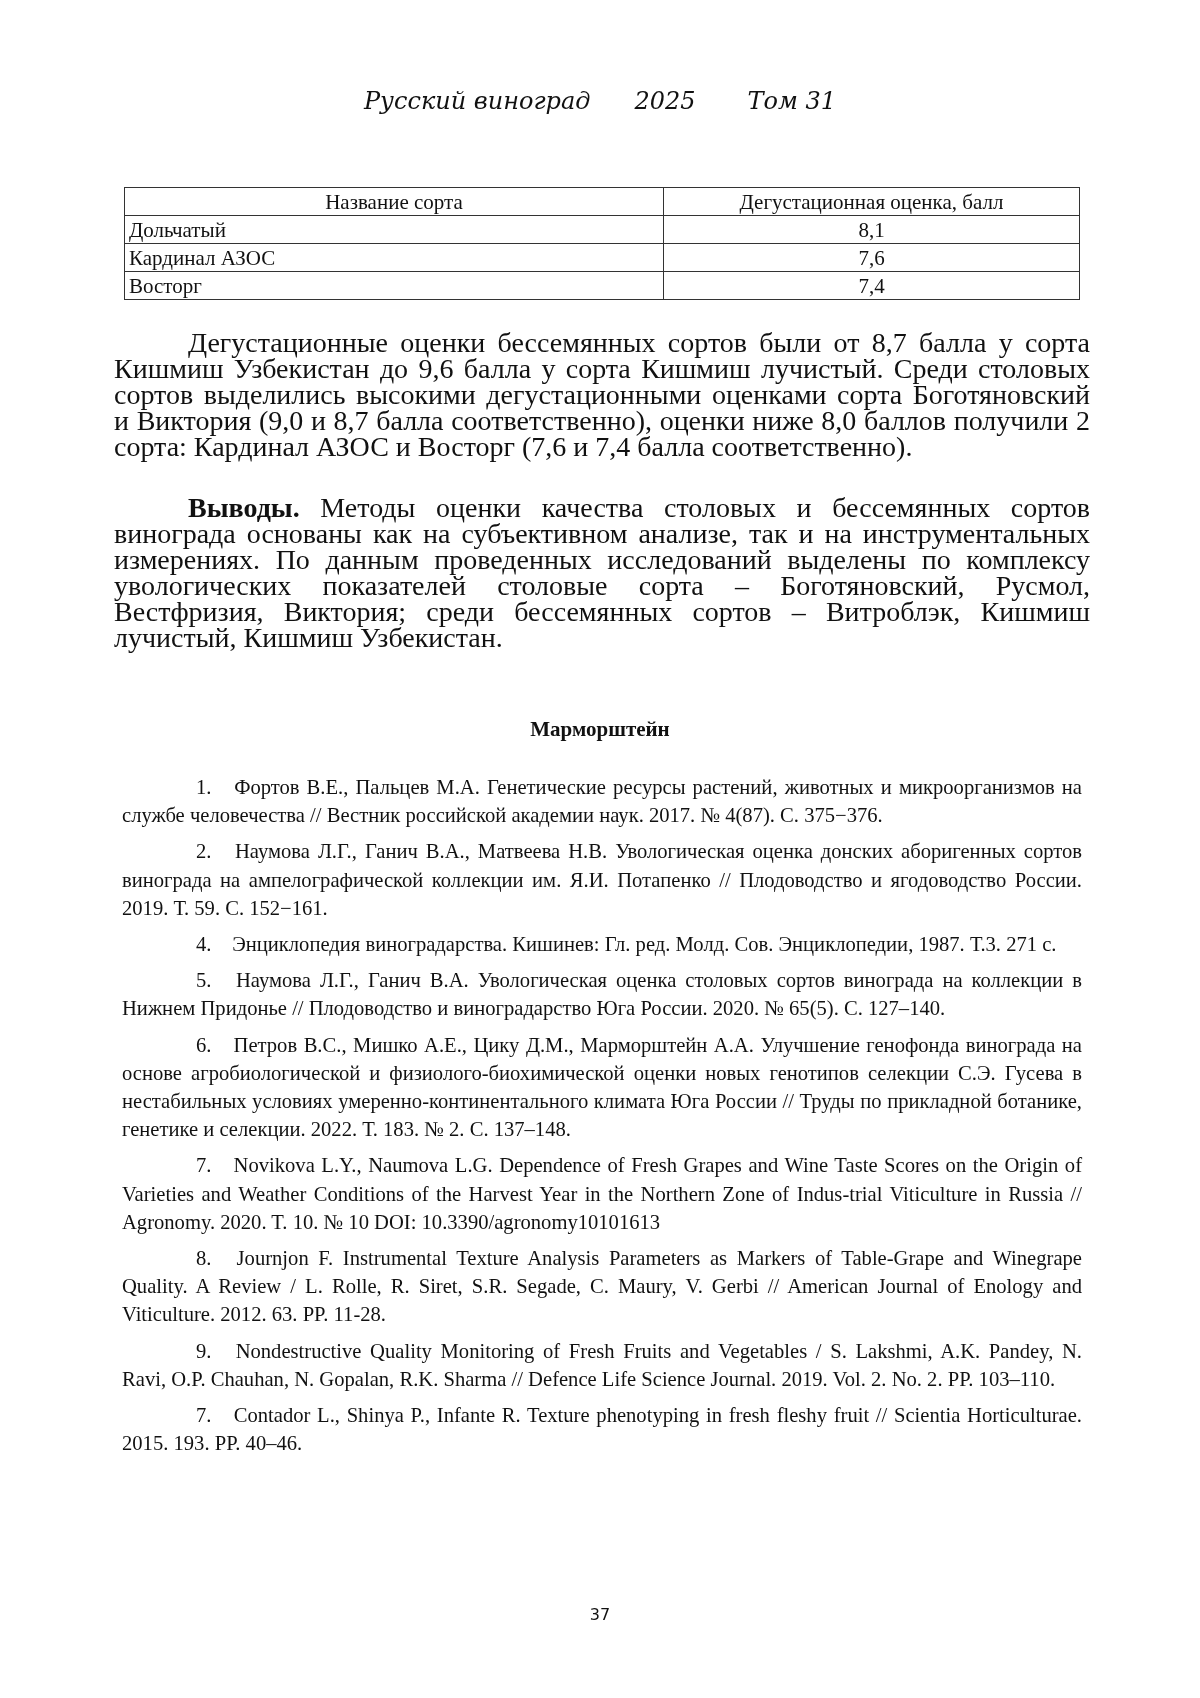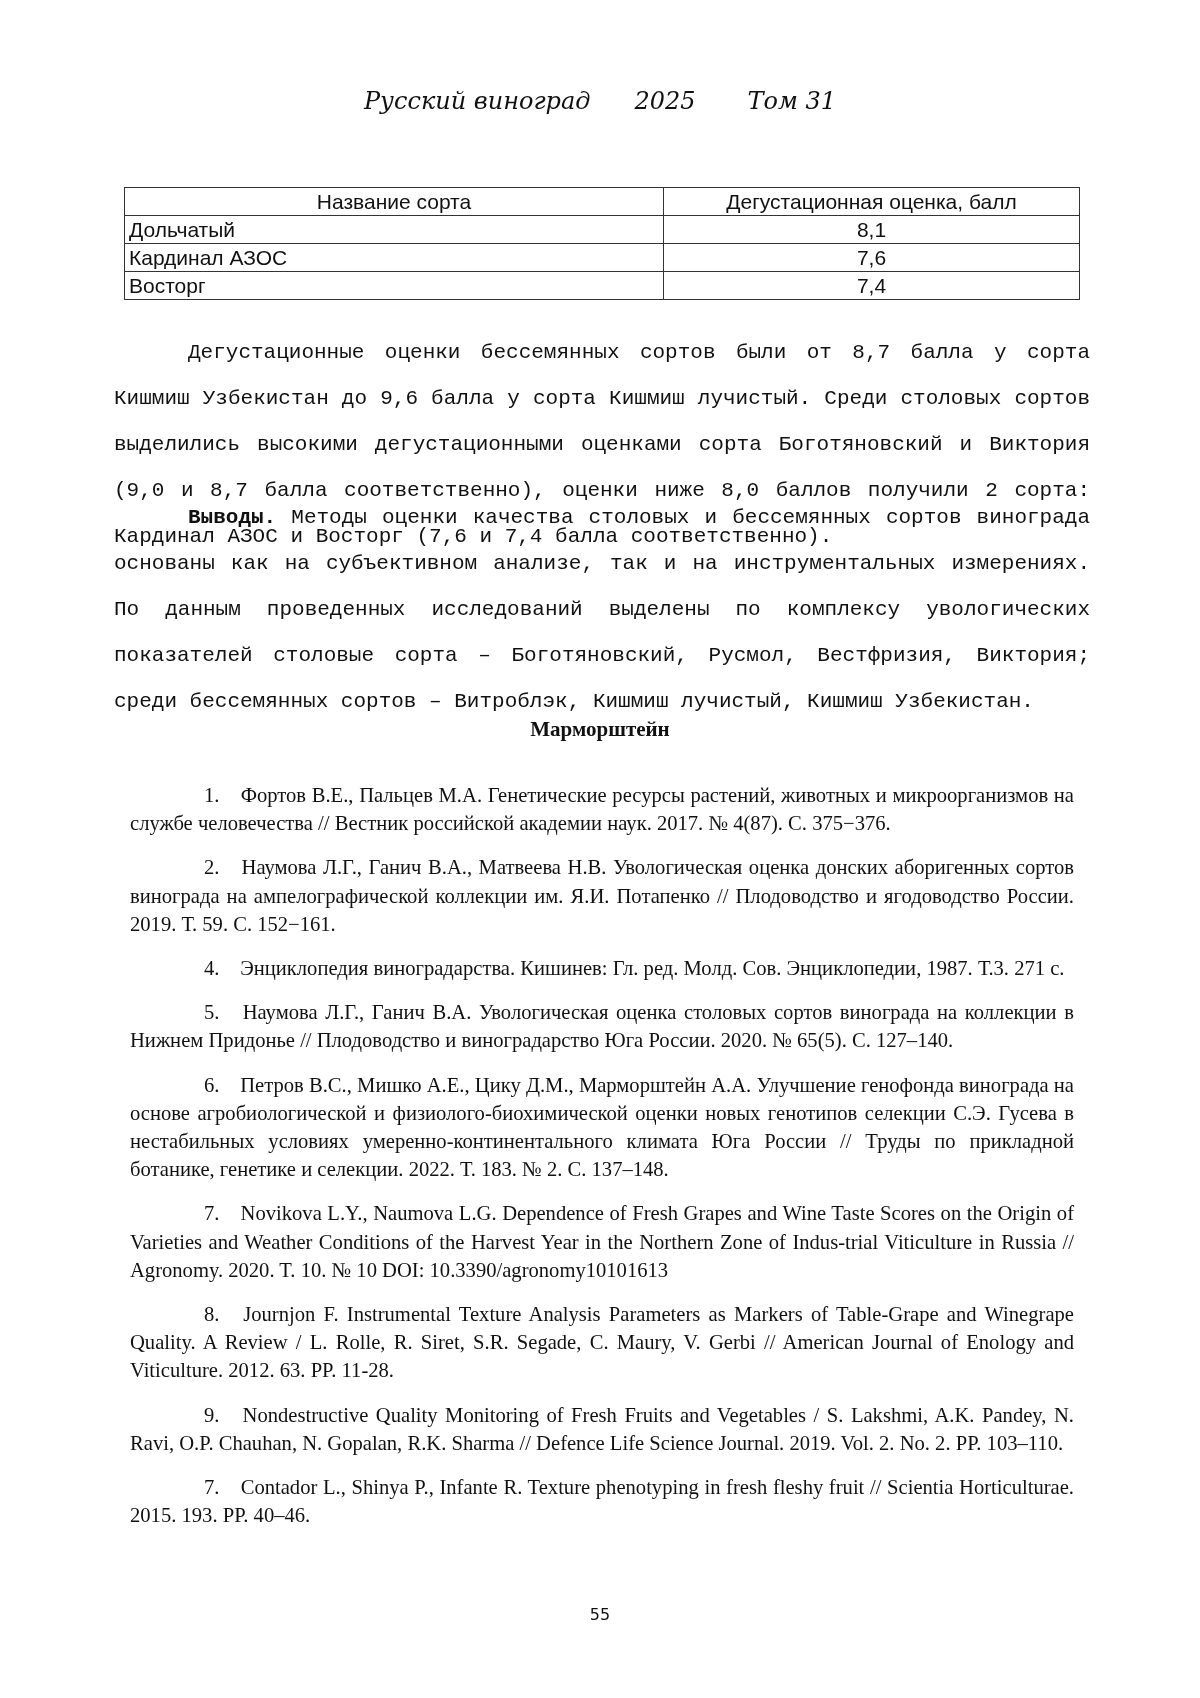--- a/index.html
+++ b/index.html
@@ -41,43 +41,43 @@
       margin-left: 44px;
       margin-right: 52px;
       font-style: italic;
     }
     table.scores {
       position: absolute;
       top: 170px;
       left: 124px;
       width: 956px;
       border-collapse: collapse;
-      font-family: Liberation Sans, sans-serif;
+      font-family: Liberation Serif, serif;
       font-size: 21px;
       line-height: 26px;
     }
     table.scores td, table.scores th {
       border: 1.5px solid #333;
       padding: 1px 4px 0 4px;
       font-weight: normal;
       height: 26px;
     }
     table.scores th {
       text-align: center;
     }
     table.scores td.name { text-align: left; width: 530px; }
     table.scores td.score { text-align: center; }
 
     .body-text {
       position: absolute;
       left: 114px;
       width: 976px;
-      font-family: Liberation Mono, monospace;
-      font-size: 21px;
-      line-height: 46px;
+      font-family: Liberation Serif, serif;
+      font-size: 28px;
+      line-height: 26px;
       text-align: justify;
       text-indent: 74px;
       margin: 0;
     }
     .p1 { top: 313px; }
     .p2 { top: 478px; }
     .bold { font-weight: bold; }
 
     .lit-title {
       position: absolute;
@@ -97,21 +97,21 @@
       font-family: "Liberation Serif", serif;
       font-size: 20.6px;
       line-height: 28.2px;
       margin: 0;
       padding: 0;
       list-style: none;
     }
     .refs li {
       text-align: justify;
       text-indent: 74px;
-      margin: 16px;
+      margin: 8px;
     }
     .refs li .num {
       display: inline-block;
       text-indent: 0;
       min-width: 31px;
     }
     .page-number {
       position: absolute;
       top: 1588px;
       left: 0;
@@ -161,14 +161,14 @@
     <li><span class="num">2.</span> <span>Наумова Л.Г., Ганич В.А., Матвеева Н.В. Увологическая оценка донских аборигенных сортов винограда на ампелографической коллекции им. Я.И. Потапенко // Плодоводство и ягодоводство России. 2019. Т. 59. С. 152−161.</span></li>
     <li><span class="num">4.</span> <span>Энциклопедия виноградарства. Кишинев: Гл. ред. Молд. Сов. Энциклопедии, 1987. Т.3. 271 с.</span></li>
     <li><span class="num">5.</span> <span>Наумова Л.Г., Ганич В.А. Увологическая оценка столовых сортов винограда на коллекции в Нижнем Придонье // Плодоводство и виноградарство Юга России. 2020. № 65(5). С. 127–140.</span></li>
     <li><span class="num">6.</span> <span>Петров В.С., Мишко А.Е., Цику Д.М., Марморштейн А.А. Улучшение генофонда винограда на основе агробиологической и физиолого-биохимической оценки новых генотипов селекции С.Э. Гусева в нестабильных условиях умеренно-континентального климата Юга России // Труды по прикладной ботанике, генетике и селекции. 2022. Т. 183. № 2. С. 137–148.</span></li>
     <li><span class="num">7.</span> <span>Novikova L.Y., Naumova L.G. Dependence of Fresh Grapes and Wine Taste Scores on the Origin of Varieties and Weather Conditions of the Harvest Year in the Northern Zone of Indus-trial Viticulture in Russia // Agronomy. 2020. T. 10. № 10 DOI: 10.3390/agronomy10101613</span></li>
     <li><span class="num">8.</span> <span>Journjon F. Instrumental Texture Analysis Parameters as Markers of Table-Grape and Winegrape Quality. A Review / L. Rolle, R. Siret, S.R. Segade, C. Maury, V. Gerbi // American Journal of Enology and Viticulture. 2012. 63. PP. 11-28.</span></li>
     <li><span class="num">9.</span> <span>Nondestructive Quality Monitoring of Fresh Fruits and Vegetables / S. Lakshmi, A.K. Pandey, N. Ravi, O.P. Chauhan, N. Gopalan, R.K. Sharma // Defence Life Science Journal. 2019. Vol. 2. No. 2. PP. 103–110.</span></li>
     <li><span class="num">7.</span> <span>Contador L., Shinya P., Infante R. Texture phenotyping in fresh fleshy fruit // Scientia Horticulturae. 2015. 193. PP. 40–46.</span></li>
   </ol>
 
-  <div class="page-number">55</div>
+  <div class="page-number">37</div>
 </div>
 
 </body></html>

